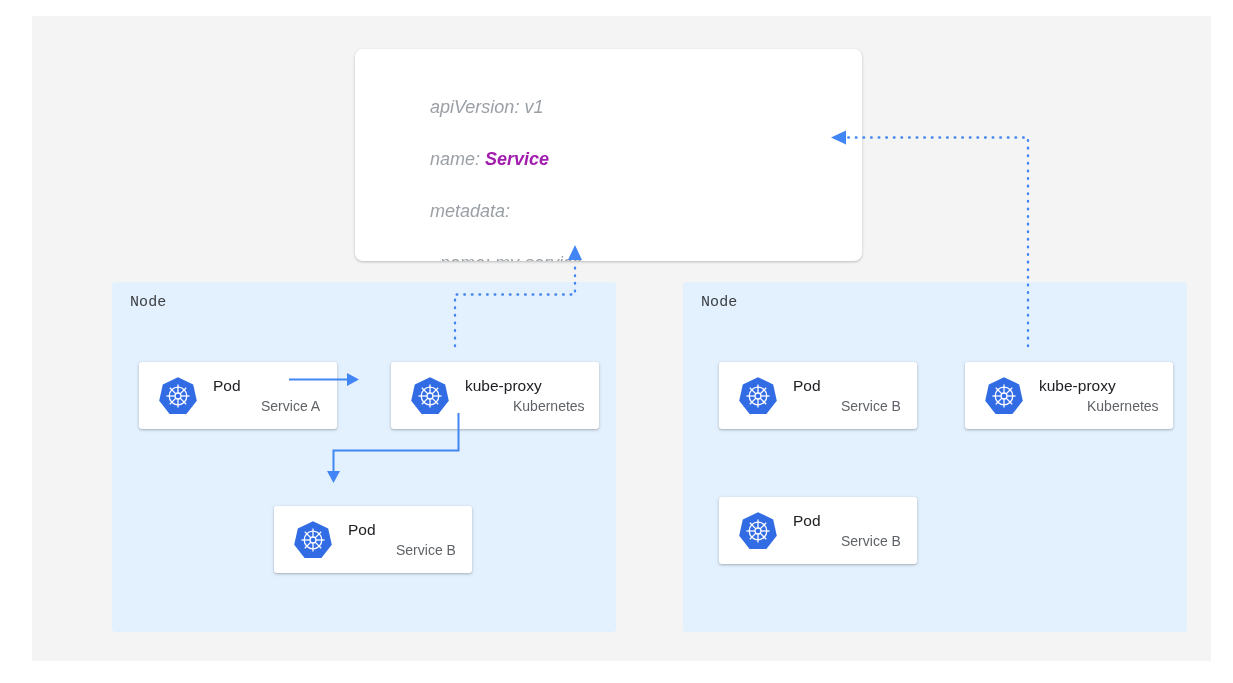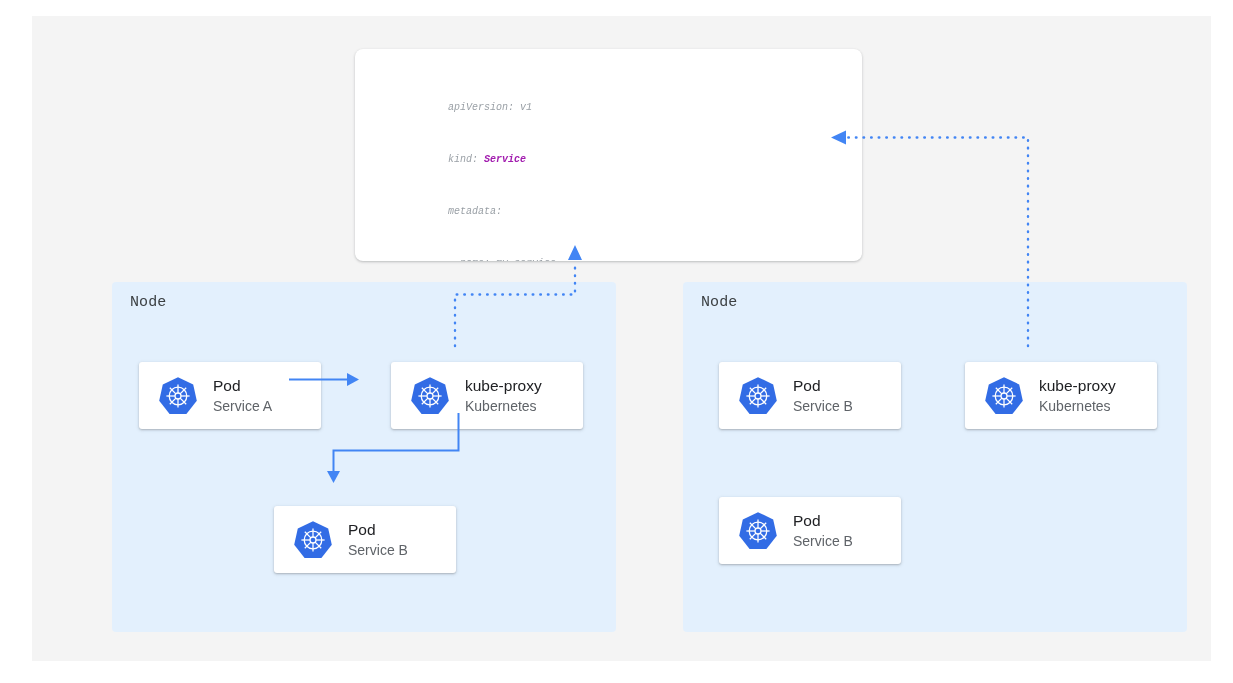--- a/index.html
+++ b/index.html
@@ -31,24 +31,24 @@
     top: 33px;
     width: 507px;
     height: 212px;
     background: #ffffff;
     border-radius: 8px;
     box-shadow: 0 1px 3px rgba(60,64,67,0.22), 0 1px 2px rgba(60,64,67,0.10);
     overflow: hidden;
   }
   #yaml-code {
     position: absolute;
-    left: 93px;
+    left: 75px;
     top: 15px;
-    font-family: Liberation Mono, monospace;
-    font-size: 10px;
+    font-family: Liberation Sans, sans-serif;
+    font-size: 18px;
     line-height: 17.4px;
     font-style: italic;
     color: #9aa0a6;
     white-space: pre;
   }
   #yaml-code .ln { display: block; height: 17.4px; }
   #yaml-code .bold { font-weight: bold; color: #a21caf; }
   
   .node-box {
     position: absolute;
@@ -67,20 +67,21 @@
     letter-spacing: .1px;
   }
   
   .card {
     position: absolute;
     background: #ffffff;
     border-radius: 3px;
     box-shadow: 0 1px 2px rgba(60,64,67,0.28), 0 1px 4px rgba(60,64,67,0.12);
     display: flex;
     align-items: center;
+    padding-left: 16px;
   }
   .card .k8s-logo {
     position: absolute;
     left: 19px;
     top: 50%;
     transform: translateY(-50%);
     width: 40px;
     height: 40px;
   }
   .card-text {
@@ -92,20 +93,21 @@
   }
   .card-title {
     font-size: 15.5px;
     color: #202124;
     white-space: nowrap;
   }
   .card-sub {
     font-size: 14px;
     color: #5f6368;
     white-space: nowrap;
+    margin-left: 48px;
   }
   
   #card-pod-a      { left: 107px; top: 346px; width: 182px; height: 67px; }
   #card-kubeproxy-a{ left: 359px; top: 346px; width: 192px; height: 67px; }
   #card-pod-b-left { left: 242px; top: 490px; width: 182px; height: 67px; }
   #card-pod-b1     { left: 687px; top: 346px; width: 182px; height: 67px; }
   #card-pod-b2     { left: 687px; top: 481px; width: 182px; height: 67px; }
   #card-kubeproxy-b{ left: 933px; top: 346px; width: 192px; height: 67px; }
   
   #connectors {
@@ -119,21 +121,21 @@
 </head>
 <body>
 
 <div id="stage">
 
   <div id="canvas">
 
     <div id="yaml-panel">
       <div id="yaml-code">
         <span class="ln">apiVersion: v1</span>
-        <span class="ln"><span>kind: </span><span class="bold">Service</span></span>
+        <span class="ln"><span>name: </span><span class="bold">Service</span></span>
         <span class="ln">metadata:</span>
         <span class="ln">  name: my-service</span>
         
         
         
         
         
         
         
       </div>

